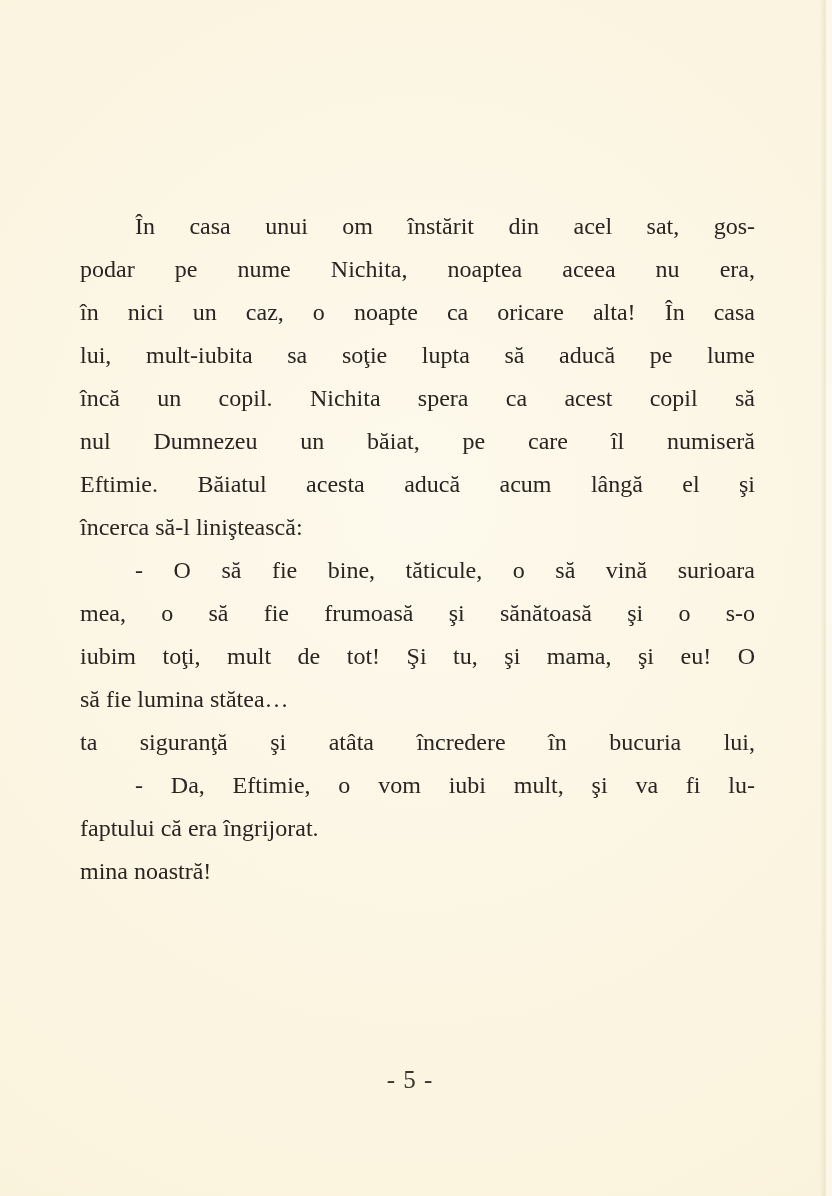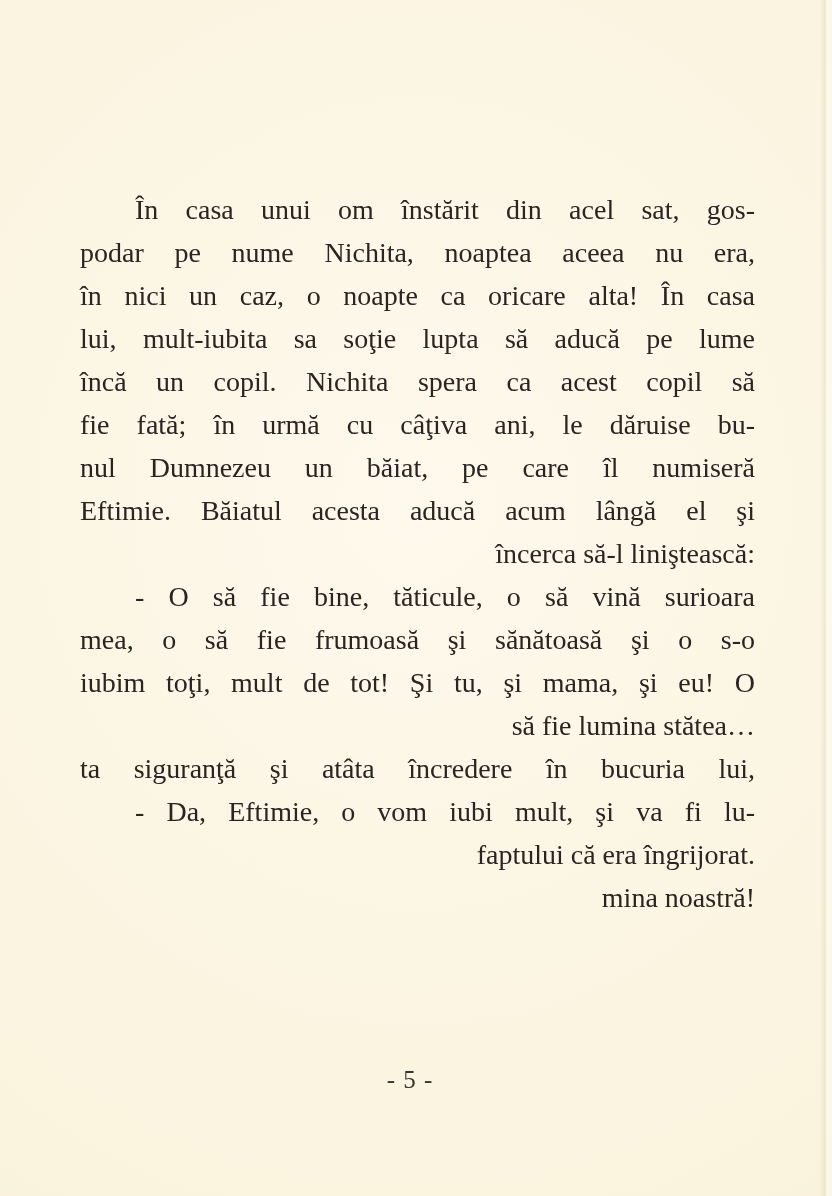--- a/index.html
+++ b/index.html
@@ -28,38 +28,38 @@
     background: linear-gradient(to right,
       rgba(0,0,0,0) 0%,
       rgba(125,105,65,0.10) 42%,
       rgba(255,255,248,0.55) 58%,
       rgba(255,255,248,0.30) 100%);
     pointer-events: none;
   }
   .text-block {
     position: absolute;
     left: 80px;
-    top: 188px;
+    top: 205px;
     width: 675px;
     color: #2a2522;
-    font-size: 28px;
+    font-size: 24px;
   }
   .text-line {
     height: 43px;
     line-height: 43px;
     white-space: normal;
   }
   
   .jl {
     text-align: justify;
     text-align-last: justify;
   }
   
   .ll {
-    text-align: right;
+    text-align: left;
   }
   
   .fl {
     padding-left: 55px;
     width: 620px;
   }
   .page-number {
     position: absolute;
     left: 80px;
     width: 660px;
@@ -74,21 +74,20 @@
 <body>
 
 <div class="book-page">
 
   <div class="text-block">
     <div class="text-line jl fl">În casa unui om înstărit din acel sat, gos-</div>
     <div class="text-line jl">podar pe nume Nichita, noaptea aceea nu era,</div>
     <div class="text-line jl">în nici un caz, o noapte ca oricare alta! În casa</div>
     <div class="text-line jl">lui, mult-iubita sa soţie lupta să aducă pe lume</div>
     <div class="text-line jl">încă un copil. Nichita spera ca acest copil să</div>
-    <div class="text-line jl">fie fată; în urmă cu câţiva ani, le dăruise bu-</div>
     <div class="text-line jl">nul Dumnezeu un băiat, pe care îl numiseră</div>
     <div class="text-line jl">Eftimie. Băiatul acesta aducă acum lângă el şi</div>
     <div class="text-line ll">încerca să-l liniştească:</div>
 
     <div class="text-line jl fl">- O să fie bine, tăticule, o să vină surioara</div>
     <div class="text-line jl">mea, o să fie frumoasă şi sănătoasă şi o s-o</div>
     <div class="text-line jl">iubim toţi, mult de tot! Şi tu, şi mama, şi eu! O</div>
     <div class="text-line ll">să fie lumina stătea…</div>
 
     <div class="text-line jl">ta siguranţă şi atâta încredere în bucuria lui,</div>

